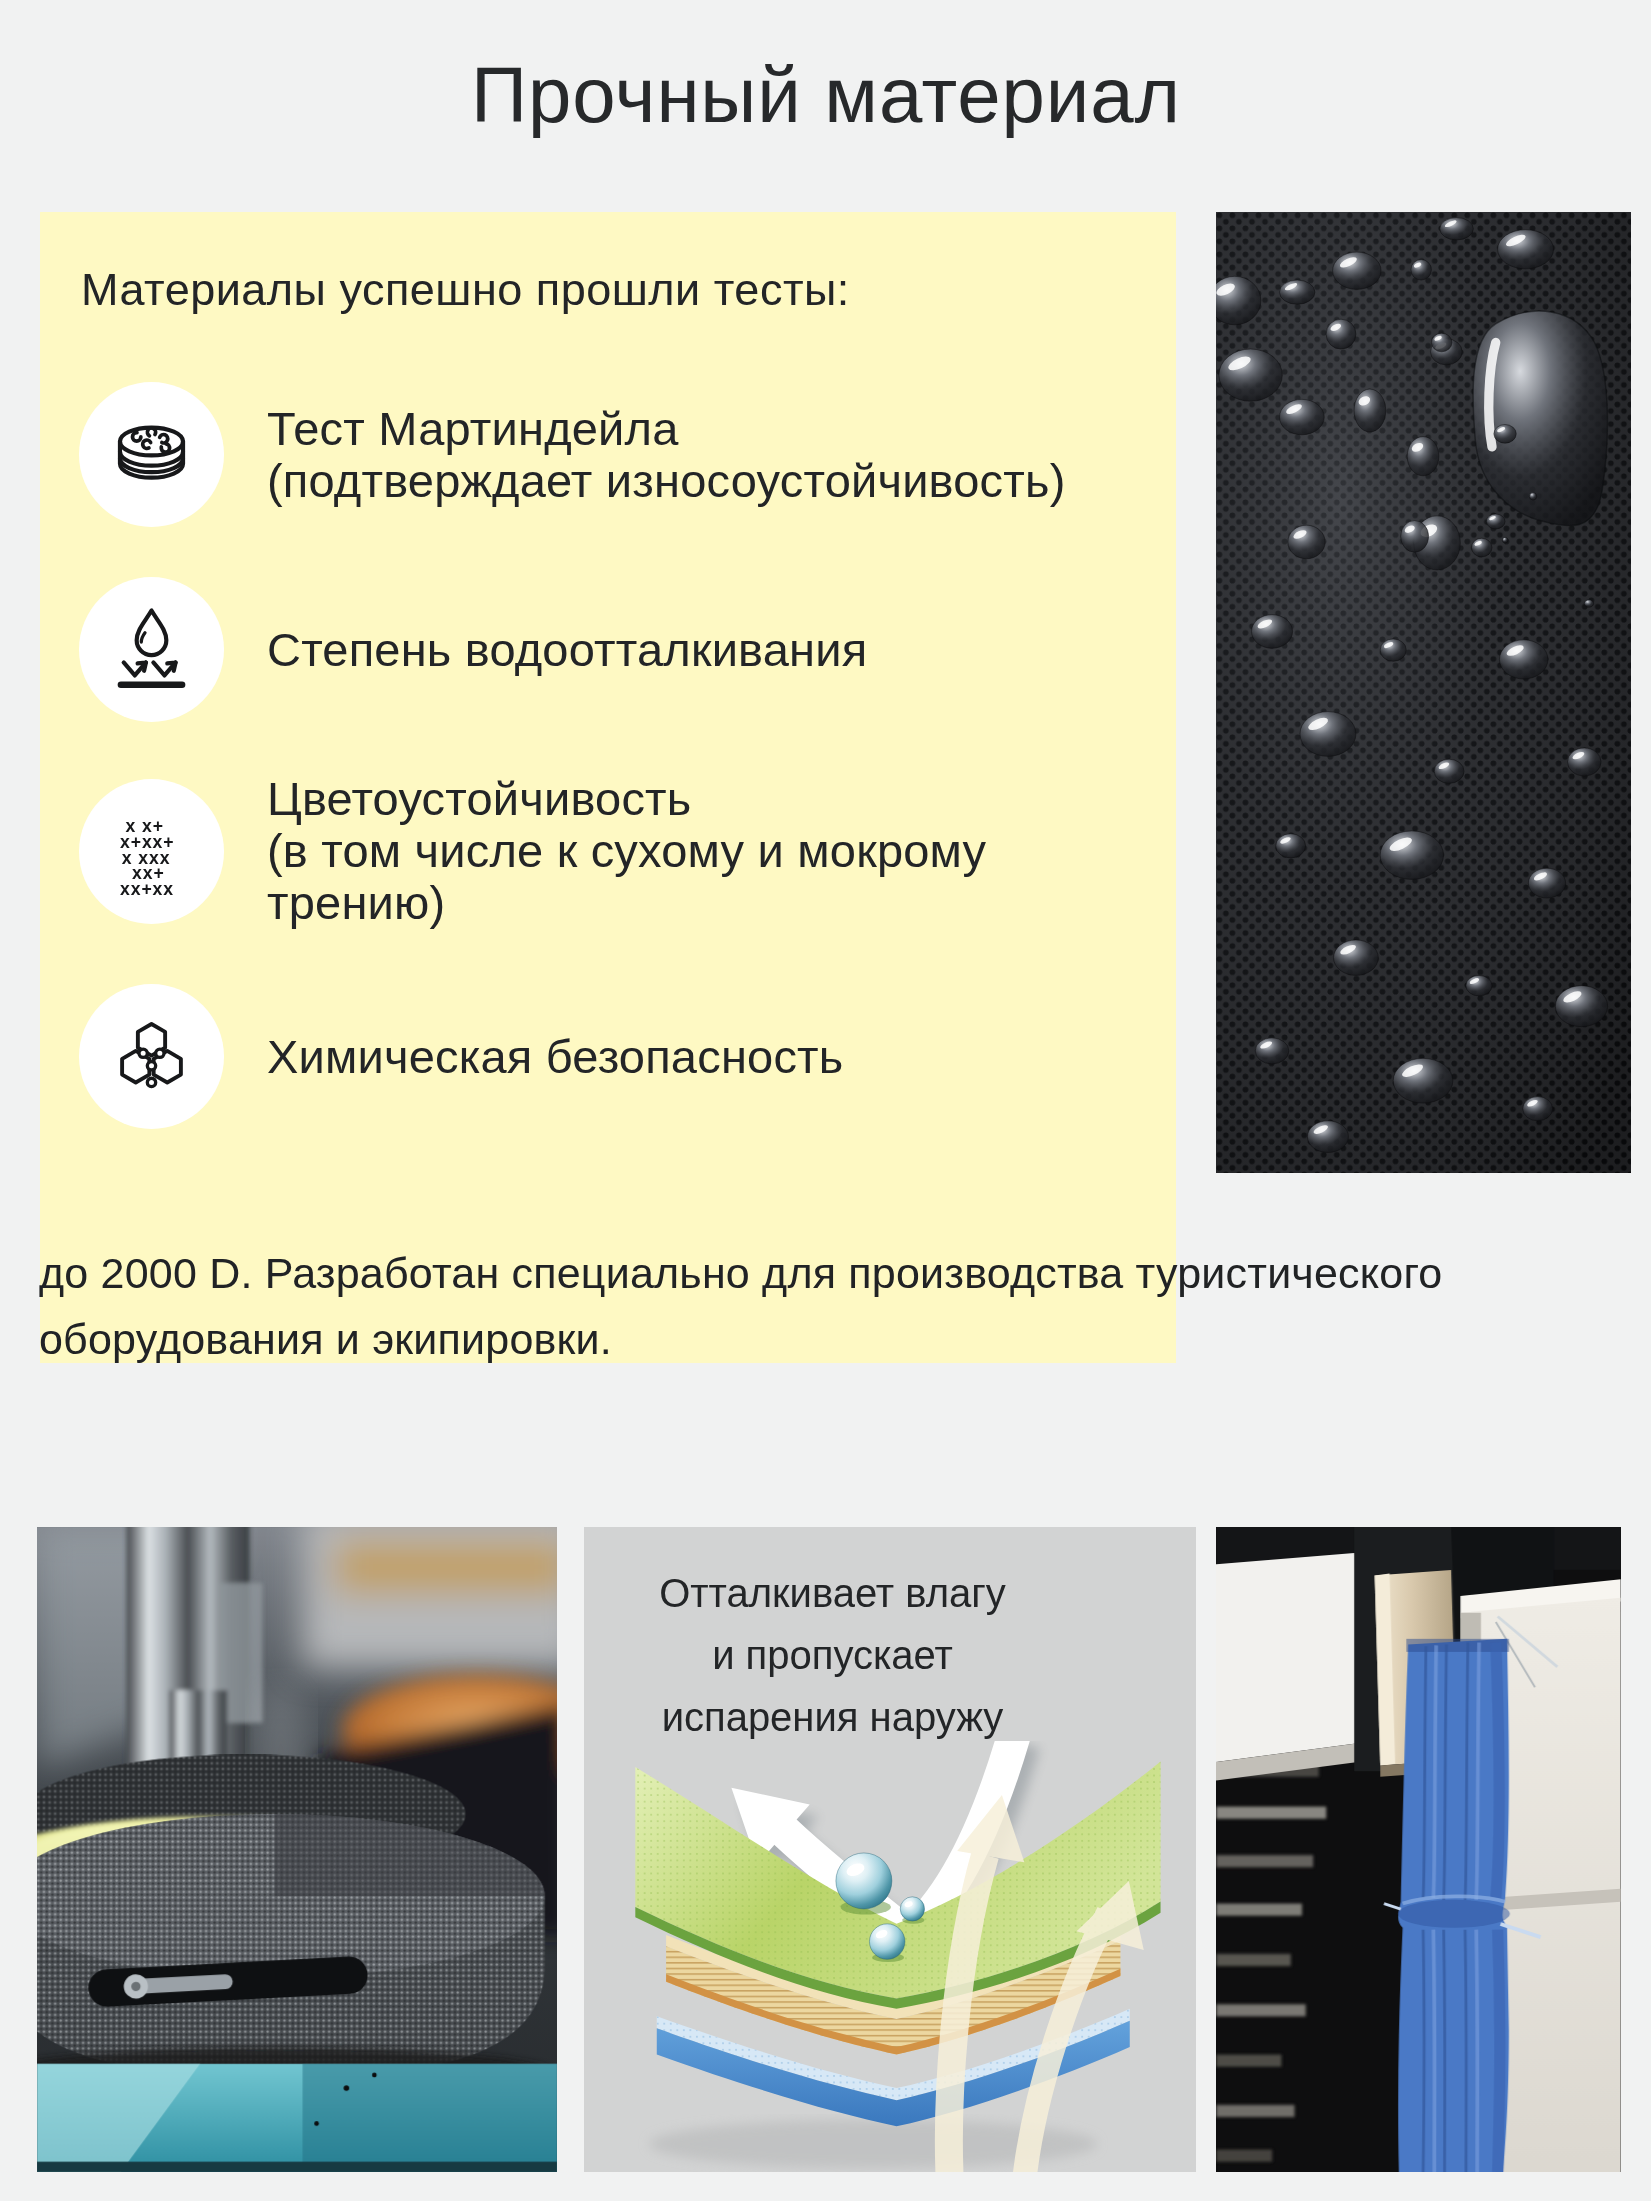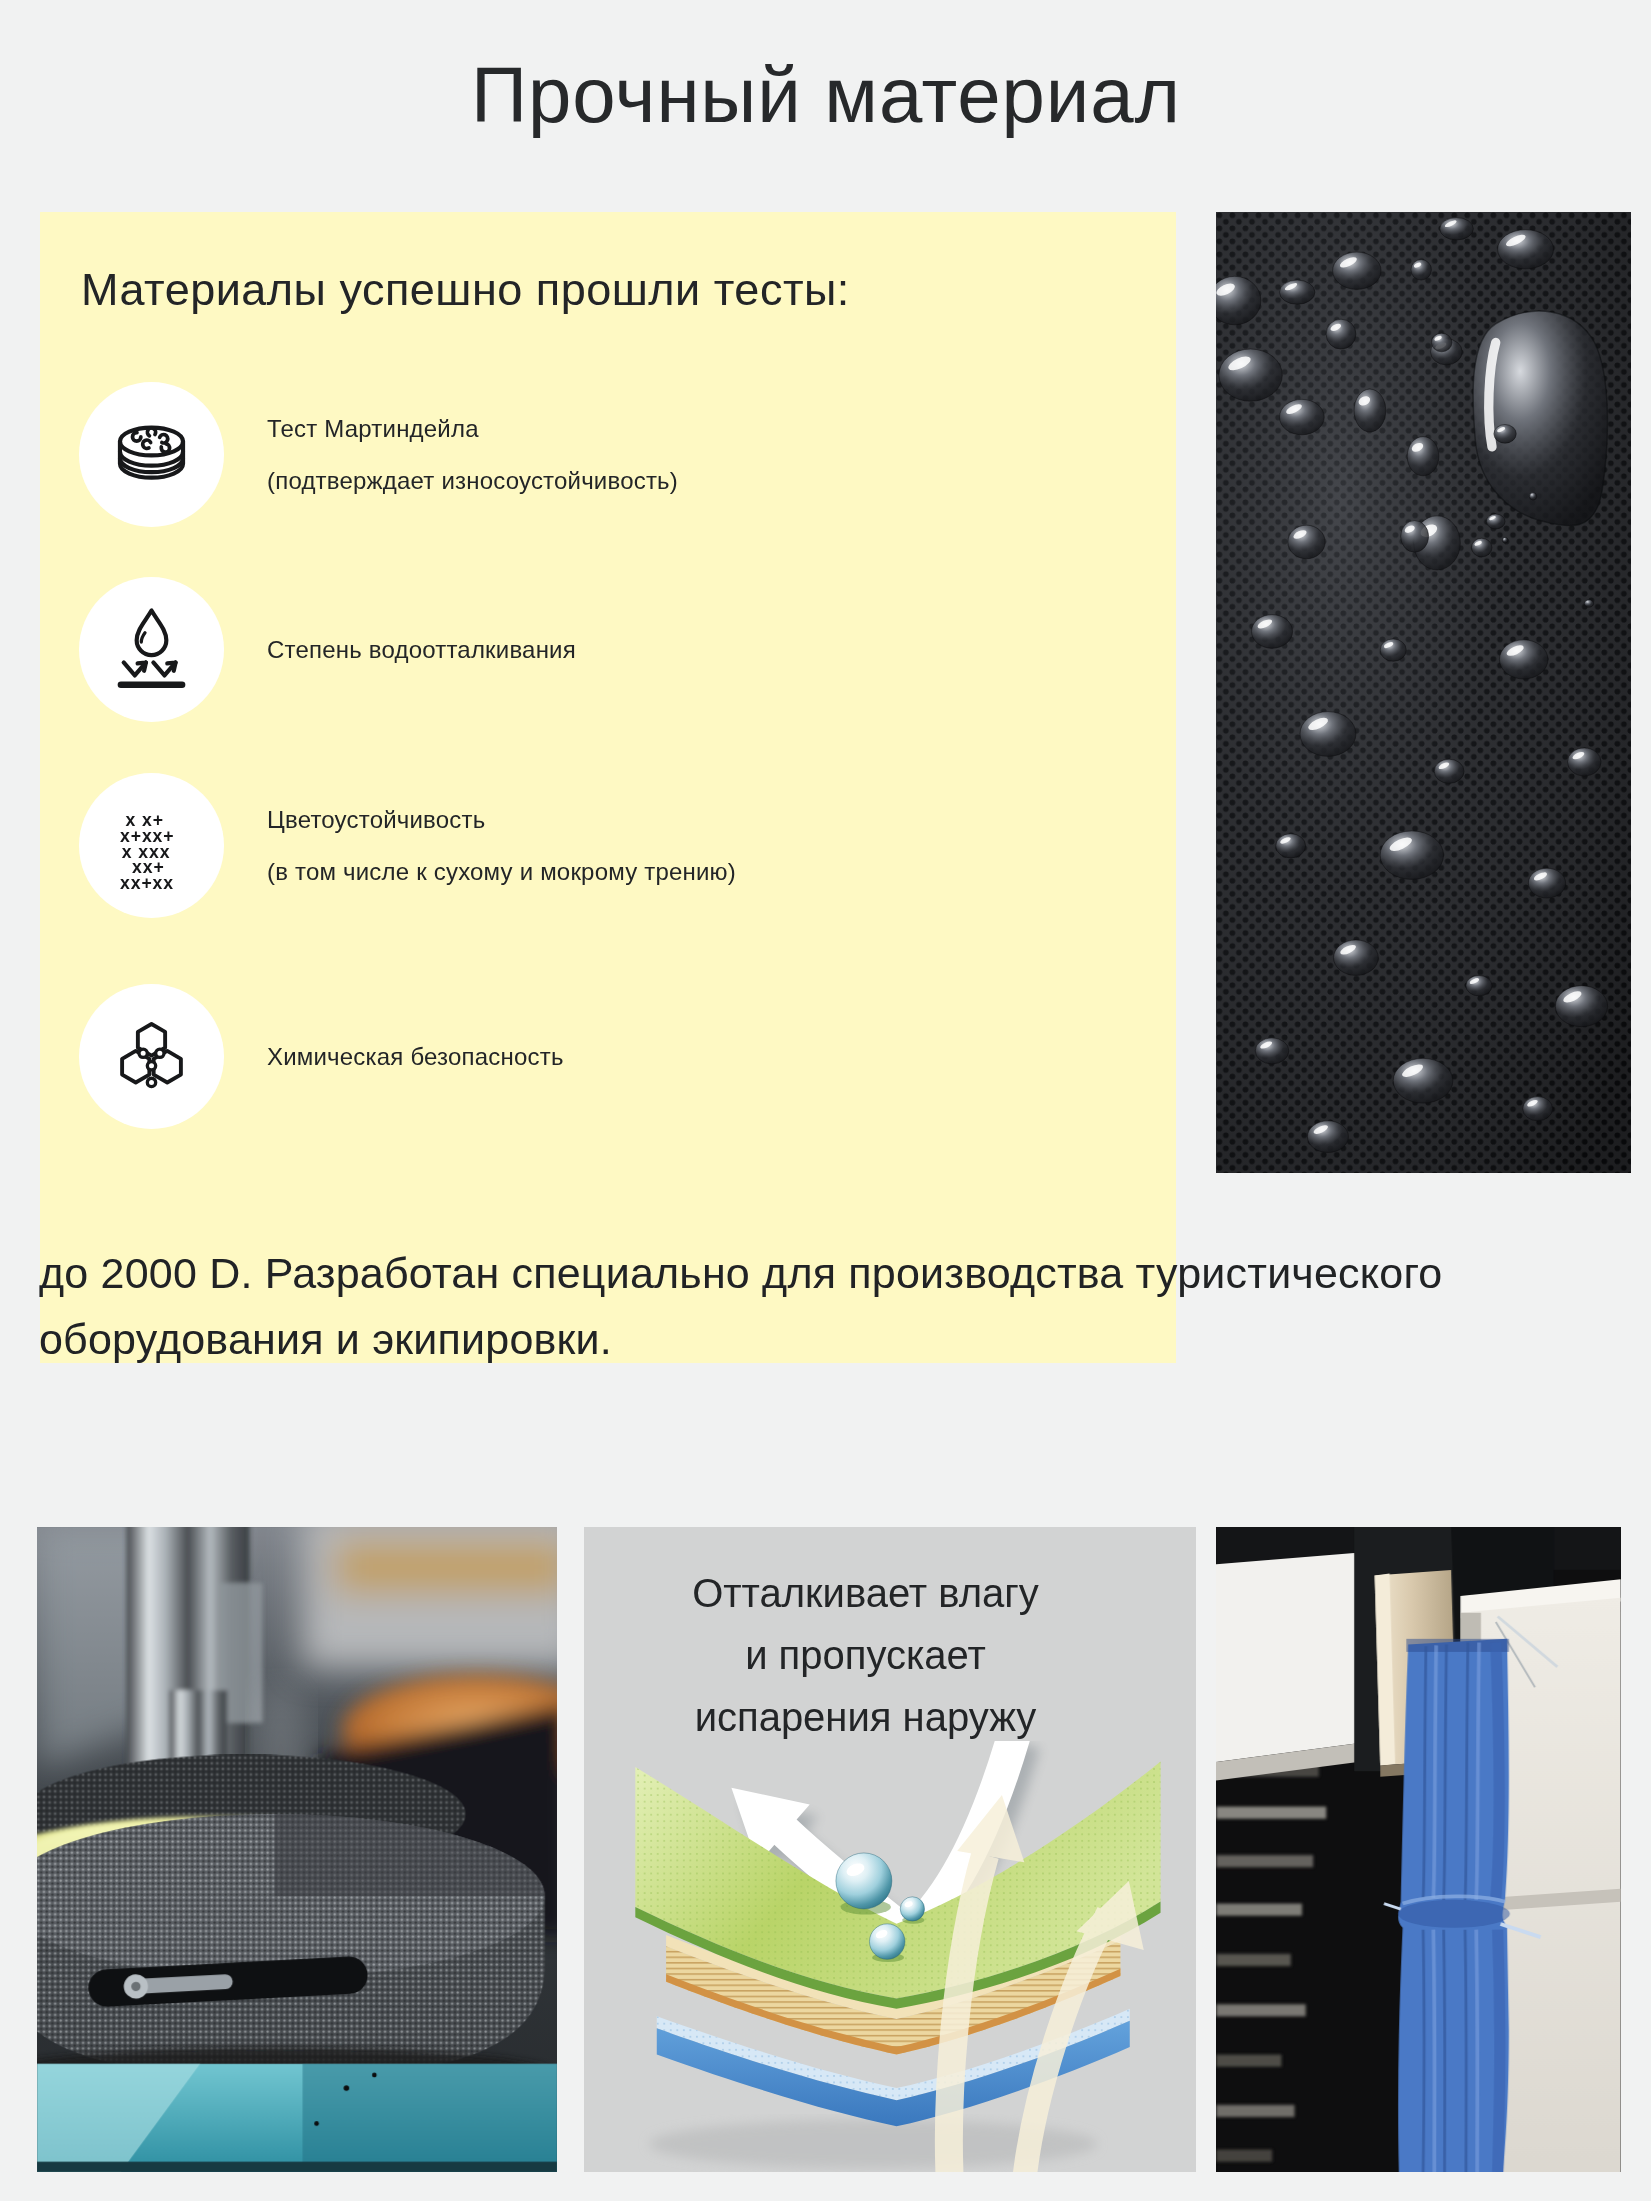--- a/index.html
+++ b/index.html
@@ -20,34 +20,34 @@
   .panel-heading{
     position:absolute;left:41px;top:52px;font-size:45px;font-weight:400;
     letter-spacing:0.5px;color:#232527;
   }
   .test-item{position:absolute;left:39px;display:flex;align-items:center;gap:43px;}
   .ti-1{top:170px}.ti-2{top:365px}.ti-3{top:561px}.ti-4{top:772px}
   .icon-circle{
     flex:0 0 auto;width:145px;height:145px;border-radius:50%;background:#ffffff;
     display:flex;align-items:center;justify-content:center;
   }
-  .item-text{font-size:24px;line-height:52px;color:#232527;letter-spacing:0.2px;}
+  .item-text{font-size:47px;line-height:52px;color:#232527;letter-spacing:0.2px;}
   .fabric-photo{
     position:absolute;left:1216px;top:212px;width:415px;height:961px;overflow:hidden;
     background:#1a1b1e;
   }
   
   .description{
     position:absolute;left:39px;top:1240px;width:1585px;
     font-size:43px;line-height:66px;color:#212325;letter-spacing:0.2px;
   }
   
   .photo-machine{position:absolute;left:37px;top:1527px;width:520px;height:645px;overflow:hidden;background:#2c3034;}
   .membrane-panel{position:absolute;left:584px;top:1527px;width:612px;height:645px;background:#d2d3d3;overflow:hidden;}
-  .membrane-caption{position:absolute;top:35px;left:0;width:497px;text-align:center;font-size:40px;line-height:62px;color:#232527;margin-left:33px;}
+  .membrane-caption{position:absolute;top:35px;left:0;width:497px;text-align:center;font-size:40px;line-height:62px;color:#232527;}
   .membrane-art{position:absolute;left:0;bottom:0;width:612px;height:431px;}
   .photo-tensile{position:absolute;left:1216px;top:1527px;width:405px;height:645px;overflow:hidden;background:#0e0e0f;}
   svg{display:block}
 </style>
 </head>
 <body>
 
 <div class="page-title">Прочный материал</div>
 
 <div class="tests-panel">

